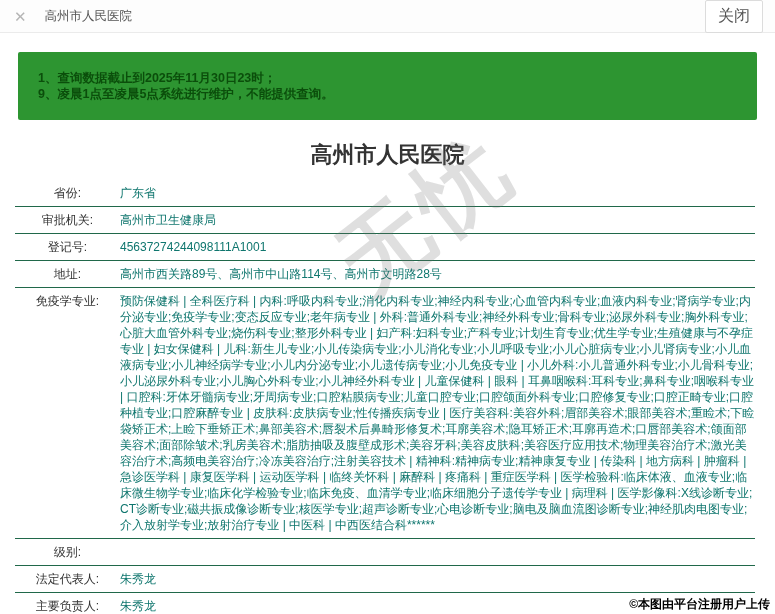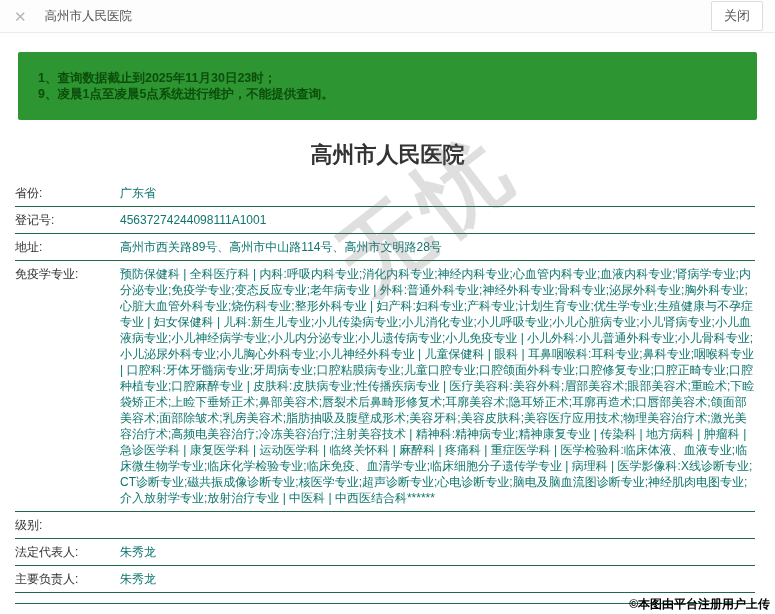--- a/index.html
+++ b/index.html
@@ -27,21 +27,21 @@
     padding: 0 4px;
     cursor: pointer;
   }
   .win-title { margin-left: 14px; font-size: 12.5px; color: #555; }
   .btn-win-close {
     margin-left: auto;
     background: #fff;
     border: 1px solid #dcdcdc;
     border-radius: 2px;
     color: #555;
-    font-size: 13px;
+    font-size: 16px;
     padding: 5px 12px;
     cursor: pointer;
     font-family: Liberation Sans, sans-serif;
   }
   
   .notice {
     margin: 19px 18px 0 18px;
     background: #2d9531;
     color: #0b4e0b;
     font-weight: bold;
@@ -61,21 +61,21 @@
   }
   
   .info-table { margin: 0 20px 0 15px; }
   .row {
     display: flex;
     border-bottom: 1px solid #20684a;
     padding: 5px 0;
     font-size: 12px;
     line-height: 16px;
   }
-  .row .label { flex: 0 0 105px; color: #333; }
+  .row .label { flex: 0 0 105px; color: #333; text-align: center; }
   .row .value { flex: 1; color: #0f766e; word-break: break-all; }
   
   .diag-watermark {
     position: absolute;
     left: 330px;
     top: 155px;
     font-size: 88px;
     font-weight: bold;
     color: rgba(110, 110, 110, 0.22);
     transform: rotate(-38deg);
@@ -109,20 +109,24 @@
 </div>
 
 <div class="main-title">高州市人民医院</div>
 
 <div class="info-table">
   <div class="row">
     <div class="label">省份:</div>
     <div class="value">广东省</div>
   </div>
   <div class="row">
+    <div class="label">审批机关:</div>
+    <div class="value">高州市卫生健康局</div>
+  </div>
+  <div class="row">
     <div class="label">登记号:</div>
     <div class="value">45637274244098111A1001</div>
   </div>
   <div class="row">
     <div class="label">地址:</div>
     <div class="value">高州市西关路89号、高州市中山路114号、高州市文明路28号</div>
   </div>
   <div class="row">
     <div class="label">免疫学专业:</div>
     <div class="value">预防保健科 | 全科医疗科 | 内科:呼吸内科专业;消化内科专业;神经内科专业;心血管内科专业;血液内科专业;肾病学专业;内分泌专业;免疫学专业;变态反应专业;老年病专业 | 外科:普通外科专业;神经外科专业;骨科专业;泌尿外科专业;胸外科专业;心脏大血管外科专业;烧伤科专业;整形外科专业 | 妇产科:妇科专业;产科专业;计划生育专业;优生学专业;生殖健康与不孕症专业 | 妇女保健科 | 儿科:新生儿专业;小儿传染病专业;小儿消化专业;小儿呼吸专业;小儿心脏病专业;小儿肾病专业;小儿血液病专业;小儿神经病学专业;小儿内分泌专业;小儿遗传病专业;小儿免疫专业 | 小儿外科:小儿普通外科专业;小儿骨科专业;小儿泌尿外科专业;小儿胸心外科专业;小儿神经外科专业 | 儿童保健科 | 眼科 | 耳鼻咽喉科:耳科专业;鼻科专业;咽喉科专业 | 口腔科:牙体牙髓病专业;牙周病专业;口腔粘膜病专业;儿童口腔专业;口腔颌面外科专业;口腔修复专业;口腔正畸专业;口腔种植专业;口腔麻醉专业 | 皮肤科:皮肤病专业;性传播疾病专业 | 医疗美容科:美容外科;眉部美容术;眼部美容术;重睑术;下睑袋矫正术;上睑下垂矫正术;鼻部美容术;唇裂术后鼻畸形修复术;耳廓美容术;隐耳矫正术;耳廓再造术;口唇部美容术;颌面部美容术;面部除皱术;乳房美容术;脂肪抽吸及腹壁成形术;美容牙科;美容皮肤科;美容医疗应用技术;物理美容治疗术;激光美容治疗术;高频电美容治疗;冷冻美容治疗;注射美容技术 | 精神科:精神病专业;精神康复专业 | 传染科 | 地方病科 | 肿瘤科 | 急诊医学科 | 康复医学科 | 运动医学科 | 临终关怀科 | 麻醉科 | 疼痛科 | 重症医学科 | 医学检验科:临床体液、血液专业;临床微生物学专业;临床化学检验专业;临床免疫、血清学专业;临床细胞分子遗传学专业 | 病理科 | 医学影像科:X线诊断专业;CT诊断专业;磁共振成像诊断专业;核医学专业;超声诊断专业;心电诊断专业;脑电及脑血流图诊断专业;神经肌肉电图专业;介入放射学专业;放射治疗专业 | 中医科 | 中西医结合科******</div>

